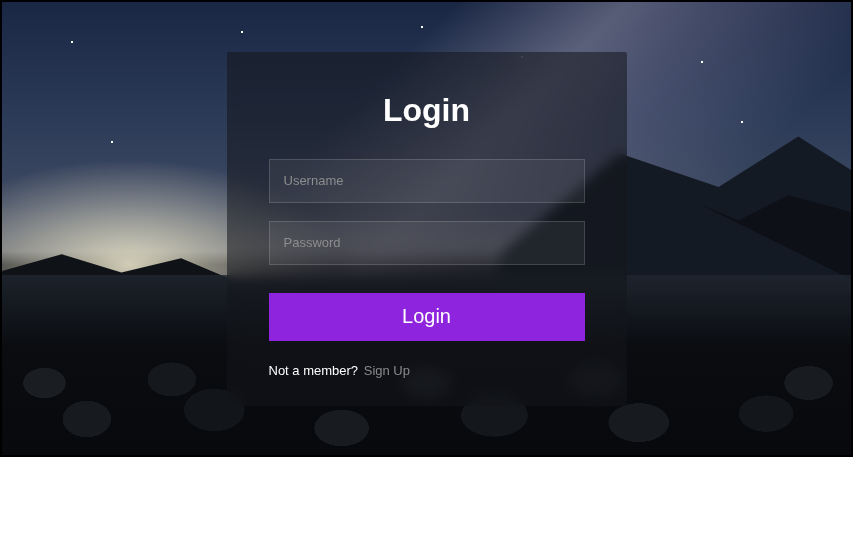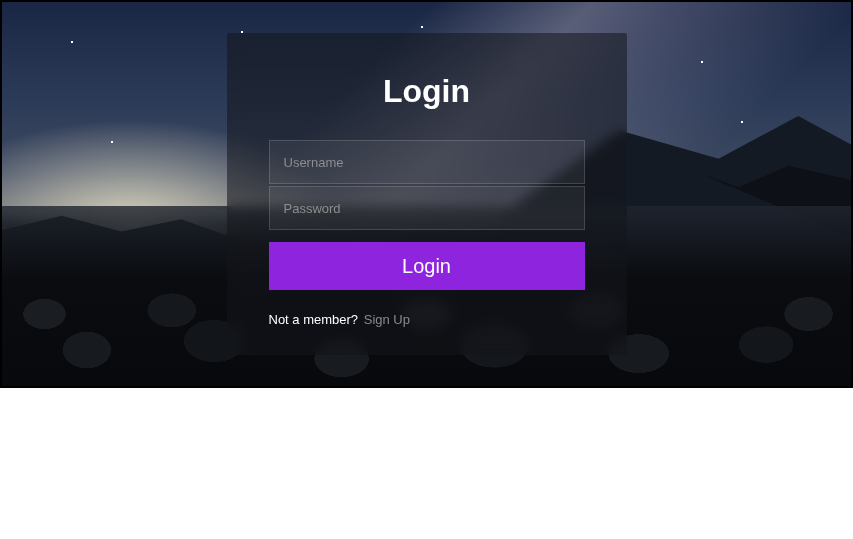--- a/index.html
+++ b/index.html
@@ -1,20 +1,20 @@
 <!DOCTYPE html>
 <html><head>
 <meta charset="utf-8">
 <style>
   * { margin: 0; padding: 0; box-sizing: border-box; }
   html, body { width: 853px; height: 539px; overflow: hidden; font-family: Arial, Helvetica, sans-serif; }
   .scene {
     position: relative;
     width: 853px;
-    height: 388px;
+    height: 457px;
     border: 2px solid #000;
     background:
       
       radial-gradient(1.5px 1.5px at 70px 40px, #fff 60%, transparent 61%),
       radial-gradient(1px 1px at 150px 90px, #fff 60%, transparent 61%),
       radial-gradient(1.5px 1.5px at 240px 30px, #fff 60%, transparent 61%),
       radial-gradient(1px 1px at 320px 70px, #fff 60%, transparent 61%),
       radial-gradient(1.2px 1.2px at 420px 25px, #fff 60%, transparent 61%),
       radial-gradient(1.5px 1.5px at 520px 55px, #fff 60%, transparent 61%),
       radial-gradient(1px 1px at 600px 20px, #fff 60%, transparent 61%),
@@ -71,21 +71,21 @@
   .card h1 {
     color: #fff;
     font-size: 32px;
     font-weight: 700;
     text-align: center;
     margin-bottom: 30px;
   }
   .field {
     width: 100%;
     height: 44px;
-    margin-bottom: 2px;
+    margin-bottom: 18px;
     background: rgba(255,255,255,0.06);
     border: 1px solid rgba(255,255,255,0.15);
     color: #bfbfbf;
     font-size: 13px;
     padding: 0 14px;
     outline: none;
   }
   .field::placeholder { color: #8d8d8d; }
   .btn {
     width: 100%;

